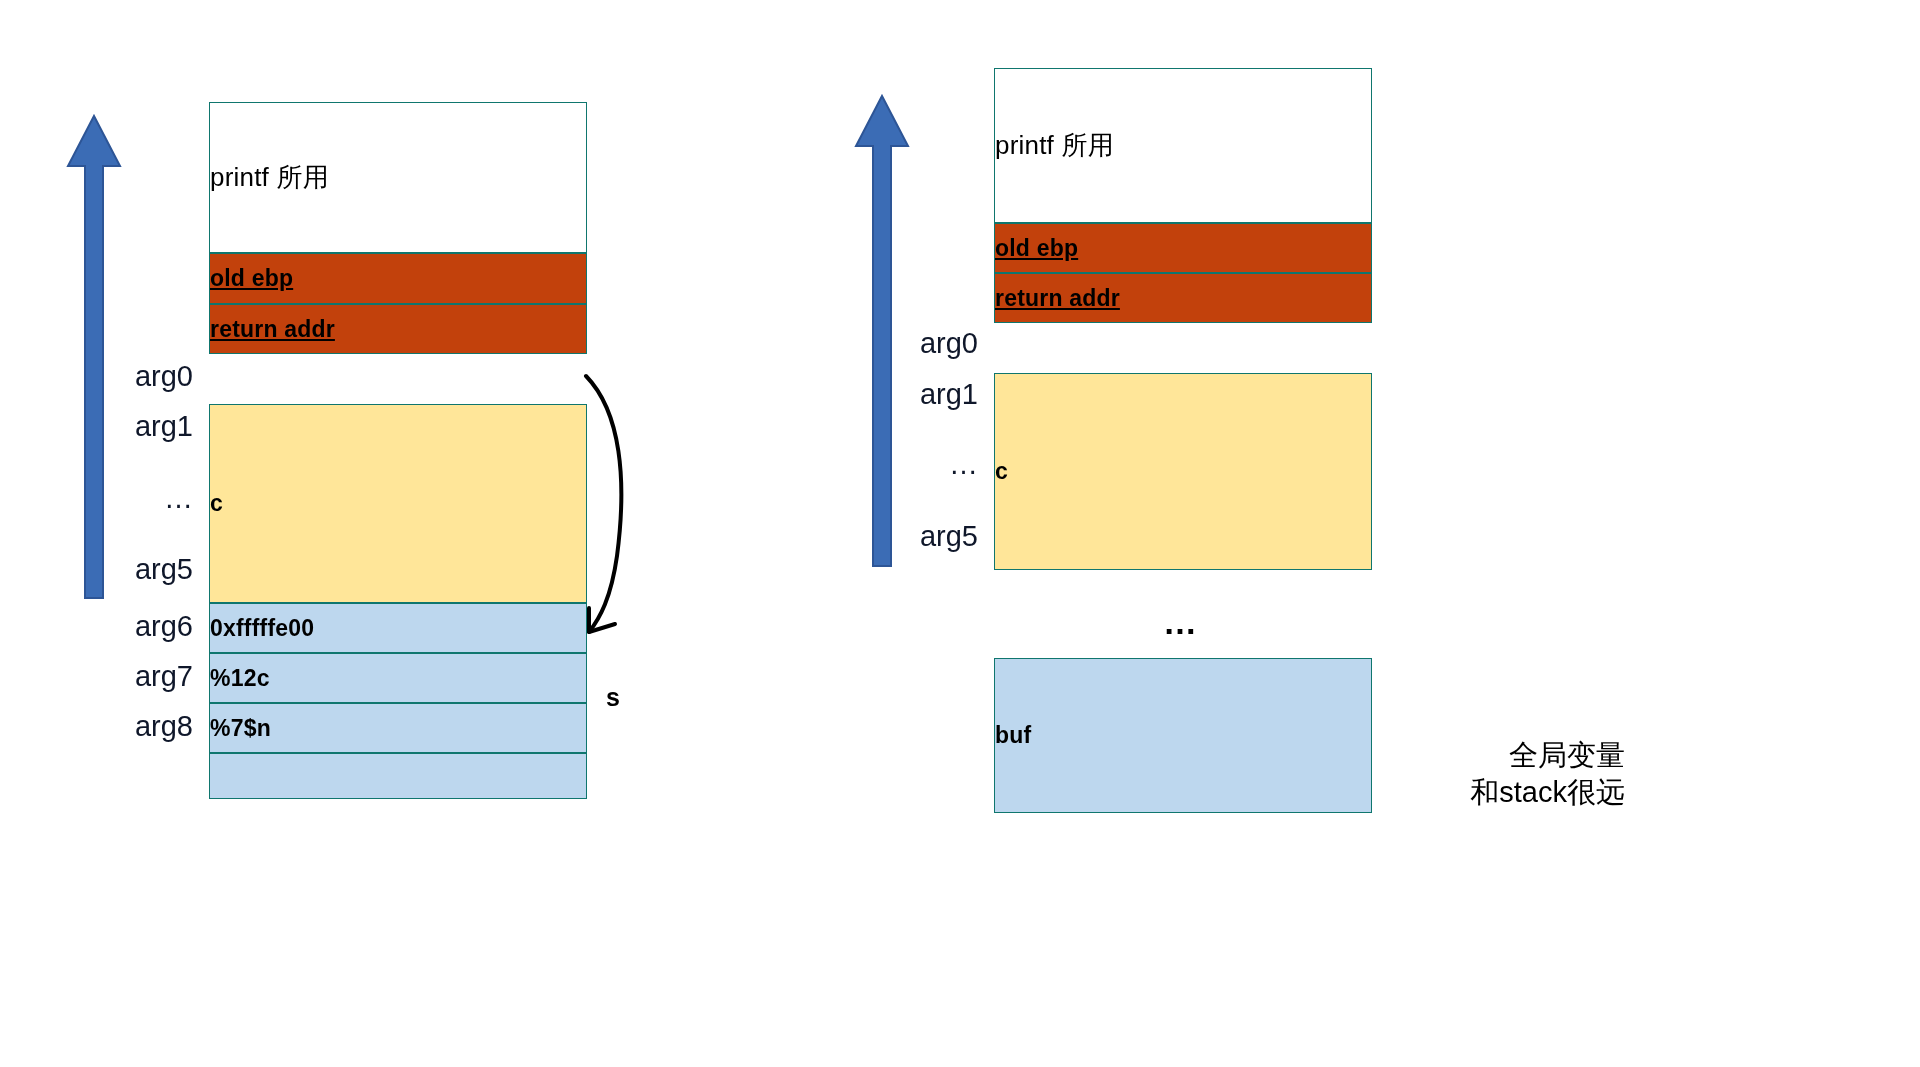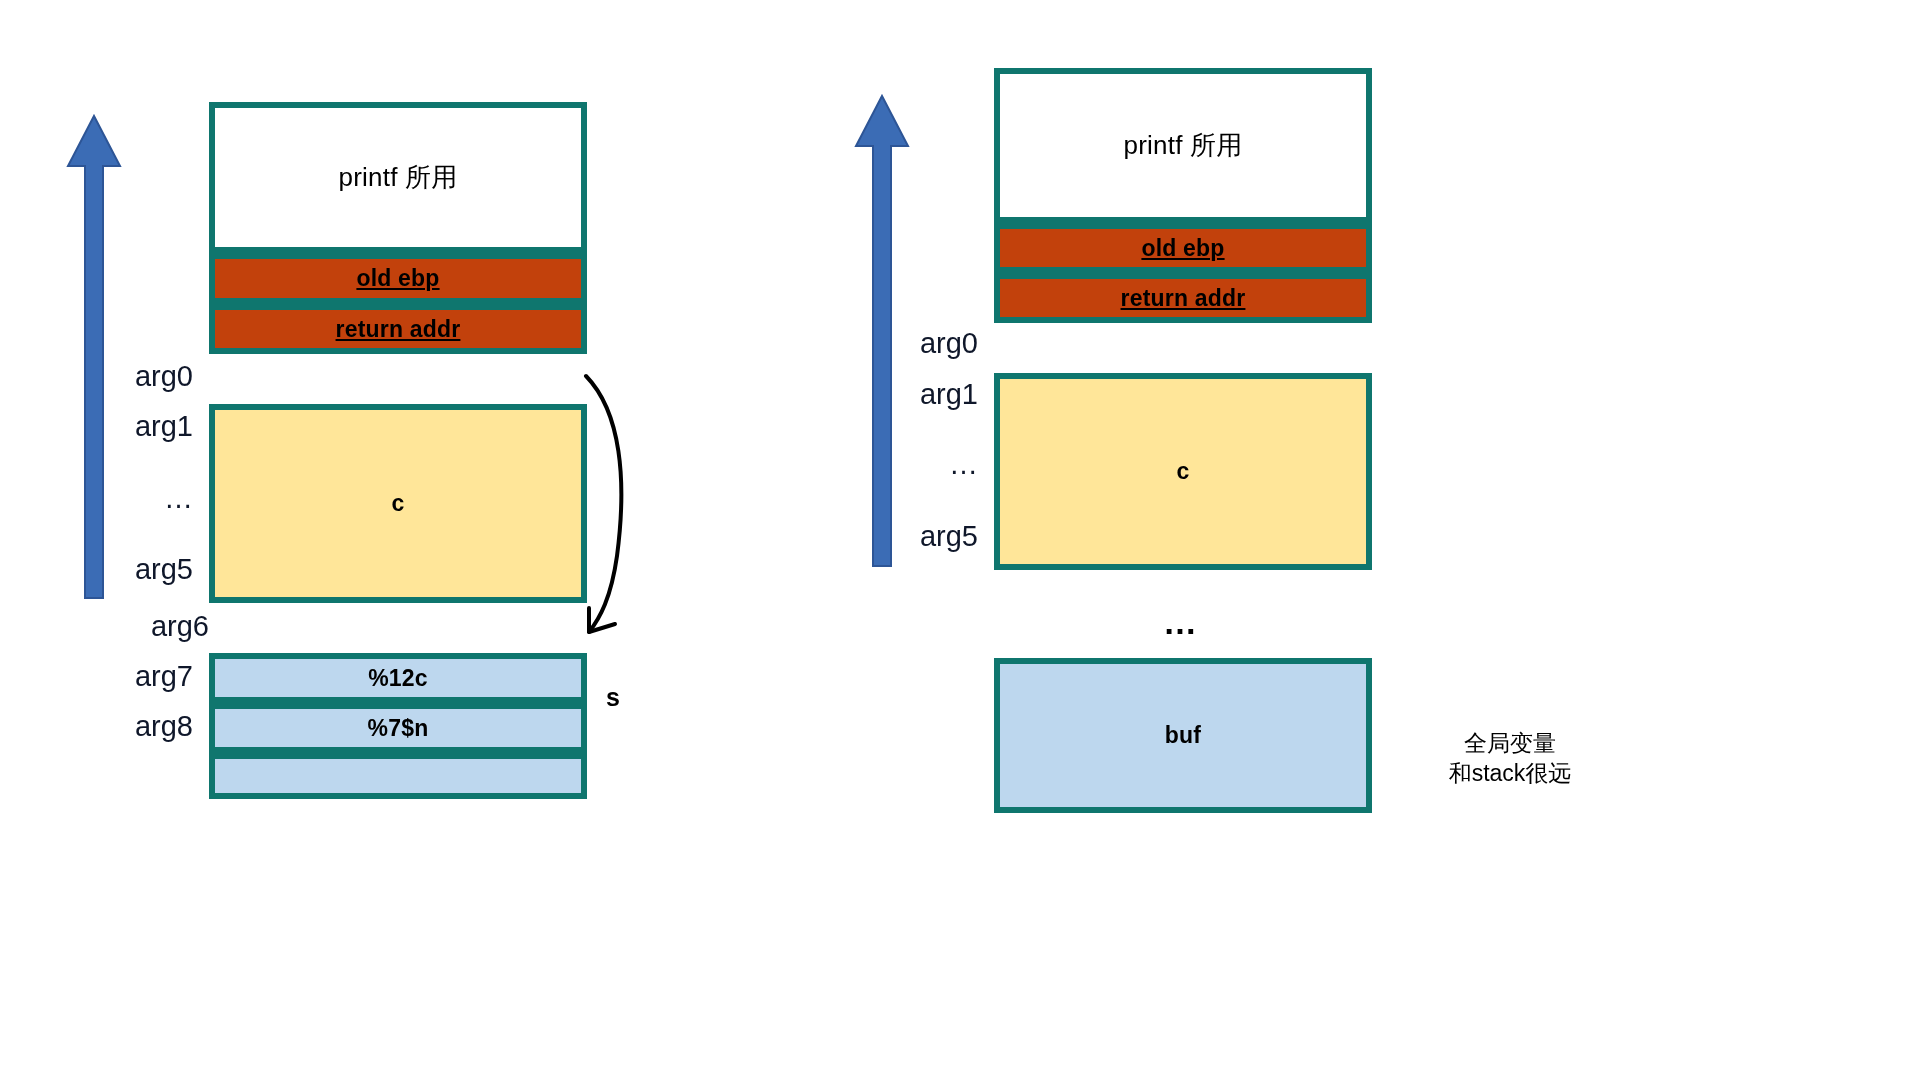--- a/index.html
+++ b/index.html
@@ -7,22 +7,22 @@
     width:1920px;height:1067px;position:relative;overflow:hidden;
     font-family:"Liberation Sans","DejaVu Sans",sans-serif;
     color:#000000;
   }
   .canvas{position:absolute;inset:0;}
 
   
   .cell{
     position:absolute;
     box-sizing:border-box;
-    border:6px solid #0f766e;
-    display:flex;align-items:center;justify-content:center;
+    border:1px solid #0f766e;
+    display:flex;align-items:center;
     font-weight:bold;
     font-size:23px;
     letter-spacing:0.2px;
   }
   .cell.white{background:#ffffff;}
   .cell.green{background:#c2410c;text-decoration:underline;}
   .cell.yellow{background:#ffe699;}
   .cell.blue{background:#bdd7ee;}
   .cell.plain{font-weight:normal;font-size:26px;}
 
@@ -43,23 +43,23 @@
   .side-s{
     position:absolute;
     font-size:25px;font-weight:bold;
   }
   .dots-big{
     position:absolute;
     font-size:34px;font-weight:bold;letter-spacing:3px;
   }
   .note{
     position:absolute;
-    font-size:23px;line-height:1.28;
+    font-size:29px;line-height:1.28;
     white-space:pre-line;
-    text-align:center;
+    text-align:right;
   }
   .curve{position:absolute;}
 </style>
 </head>
 <body>
 
 <div class="canvas">
 
   <svg class="uparrow" style="left:62px;top:112px;" width="64" height="490" viewBox="0 0 64 490">
     <polygon points="32,4 58,54 41,54 41,486 23,486 23,54 6,54" fill="#3b6cb5" stroke="#2d5596" stroke-width="2"></polygon>
@@ -75,20 +75,23 @@
 
   <div class="cell green" style="left:209px;top:304px;width:378px;height:50px;">
     <span>return addr</span>
   </div>
 
 
   <div class="cell yellow" style="left:209px;top:404px;width:378px;height:199px;">
     <span>c</span>
   </div>
 
+  <div class="cell blue" style="left:209px;top:603px;width:378px;height:50px;">
+    <span>0xfffffe00</span>
+  </div>
 
   <div class="cell blue" style="left:209px;top:653px;width:378px;height:50px;">
     <span>%12c</span>
   </div>
 
   <div class="cell blue" style="left:209px;top:703px;width:378px;height:50px;">
     <span>%7$n</span>
   </div>
 
   <div class="cell blue" style="left:209px;top:753px;width:378px;height:46px;">
@@ -100,21 +103,21 @@
   </div>
   <div class="arglabel" style="left:83px;top:410px;width:110px;">
     <span>arg1</span>
   </div>
   <div class="arglabel" style="left:83px;top:482px;width:110px;">
     <span>…</span>
   </div>
   <div class="arglabel" style="left:83px;top:553px;width:110px;">
     <span>arg5</span>
   </div>
-  <div class="arglabel" style="left:99px;top:610px;width:110px;">
+  <div class="arglabel" style="left:83px;top:610px;width:110px;">
     <span>arg6</span>
   </div>
   <div class="arglabel" style="left:83px;top:660px;width:110px;">
     <span>arg7</span>
   </div>
   <div class="arglabel" style="left:83px;top:710px;width:110px;">
     <span>arg8</span>
   </div>
 
   <svg class="curve" style="left:575px;top:360px;" width="120" height="300" viewBox="0 0 120 300">

